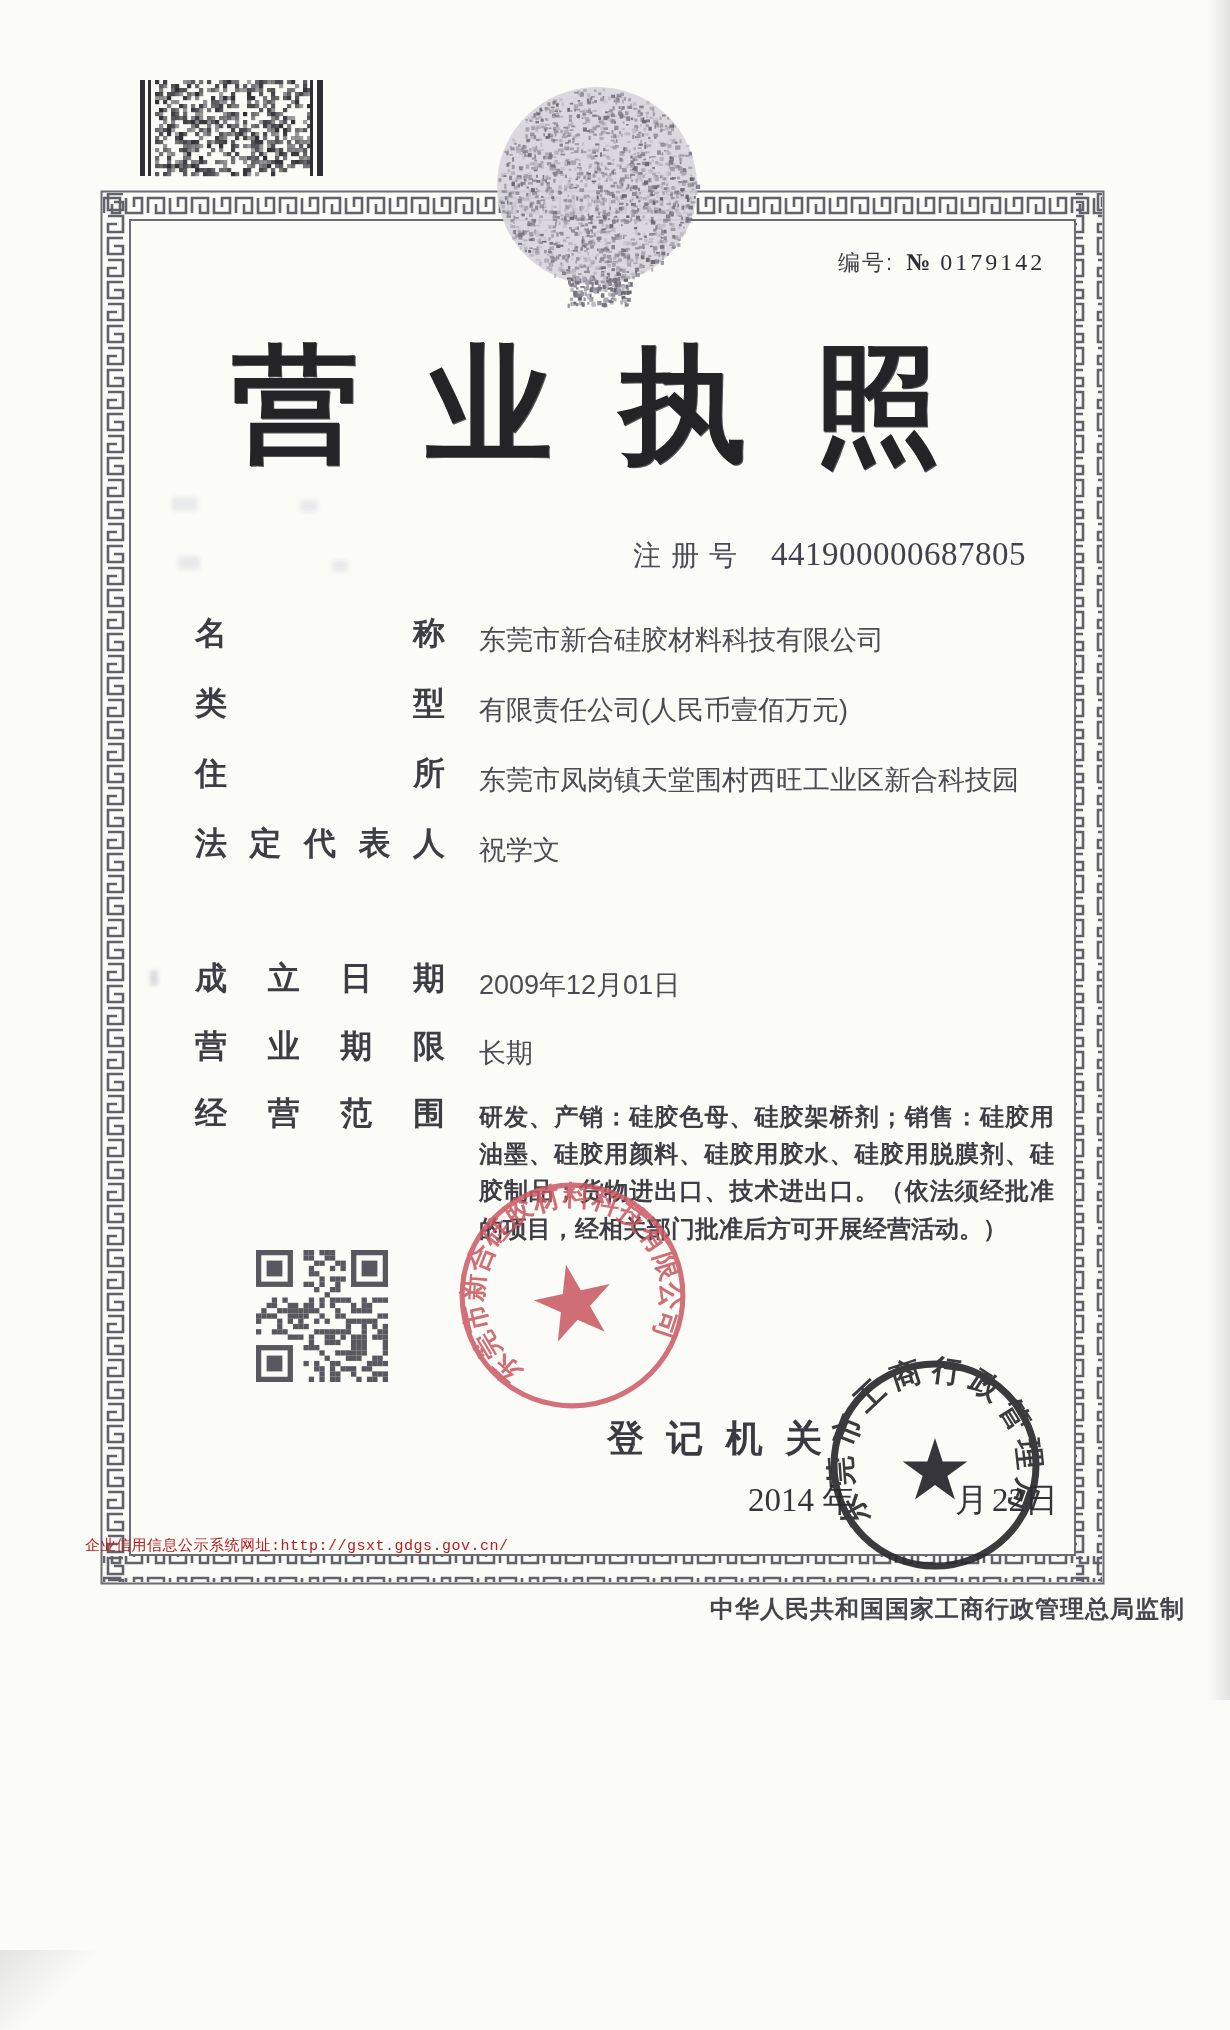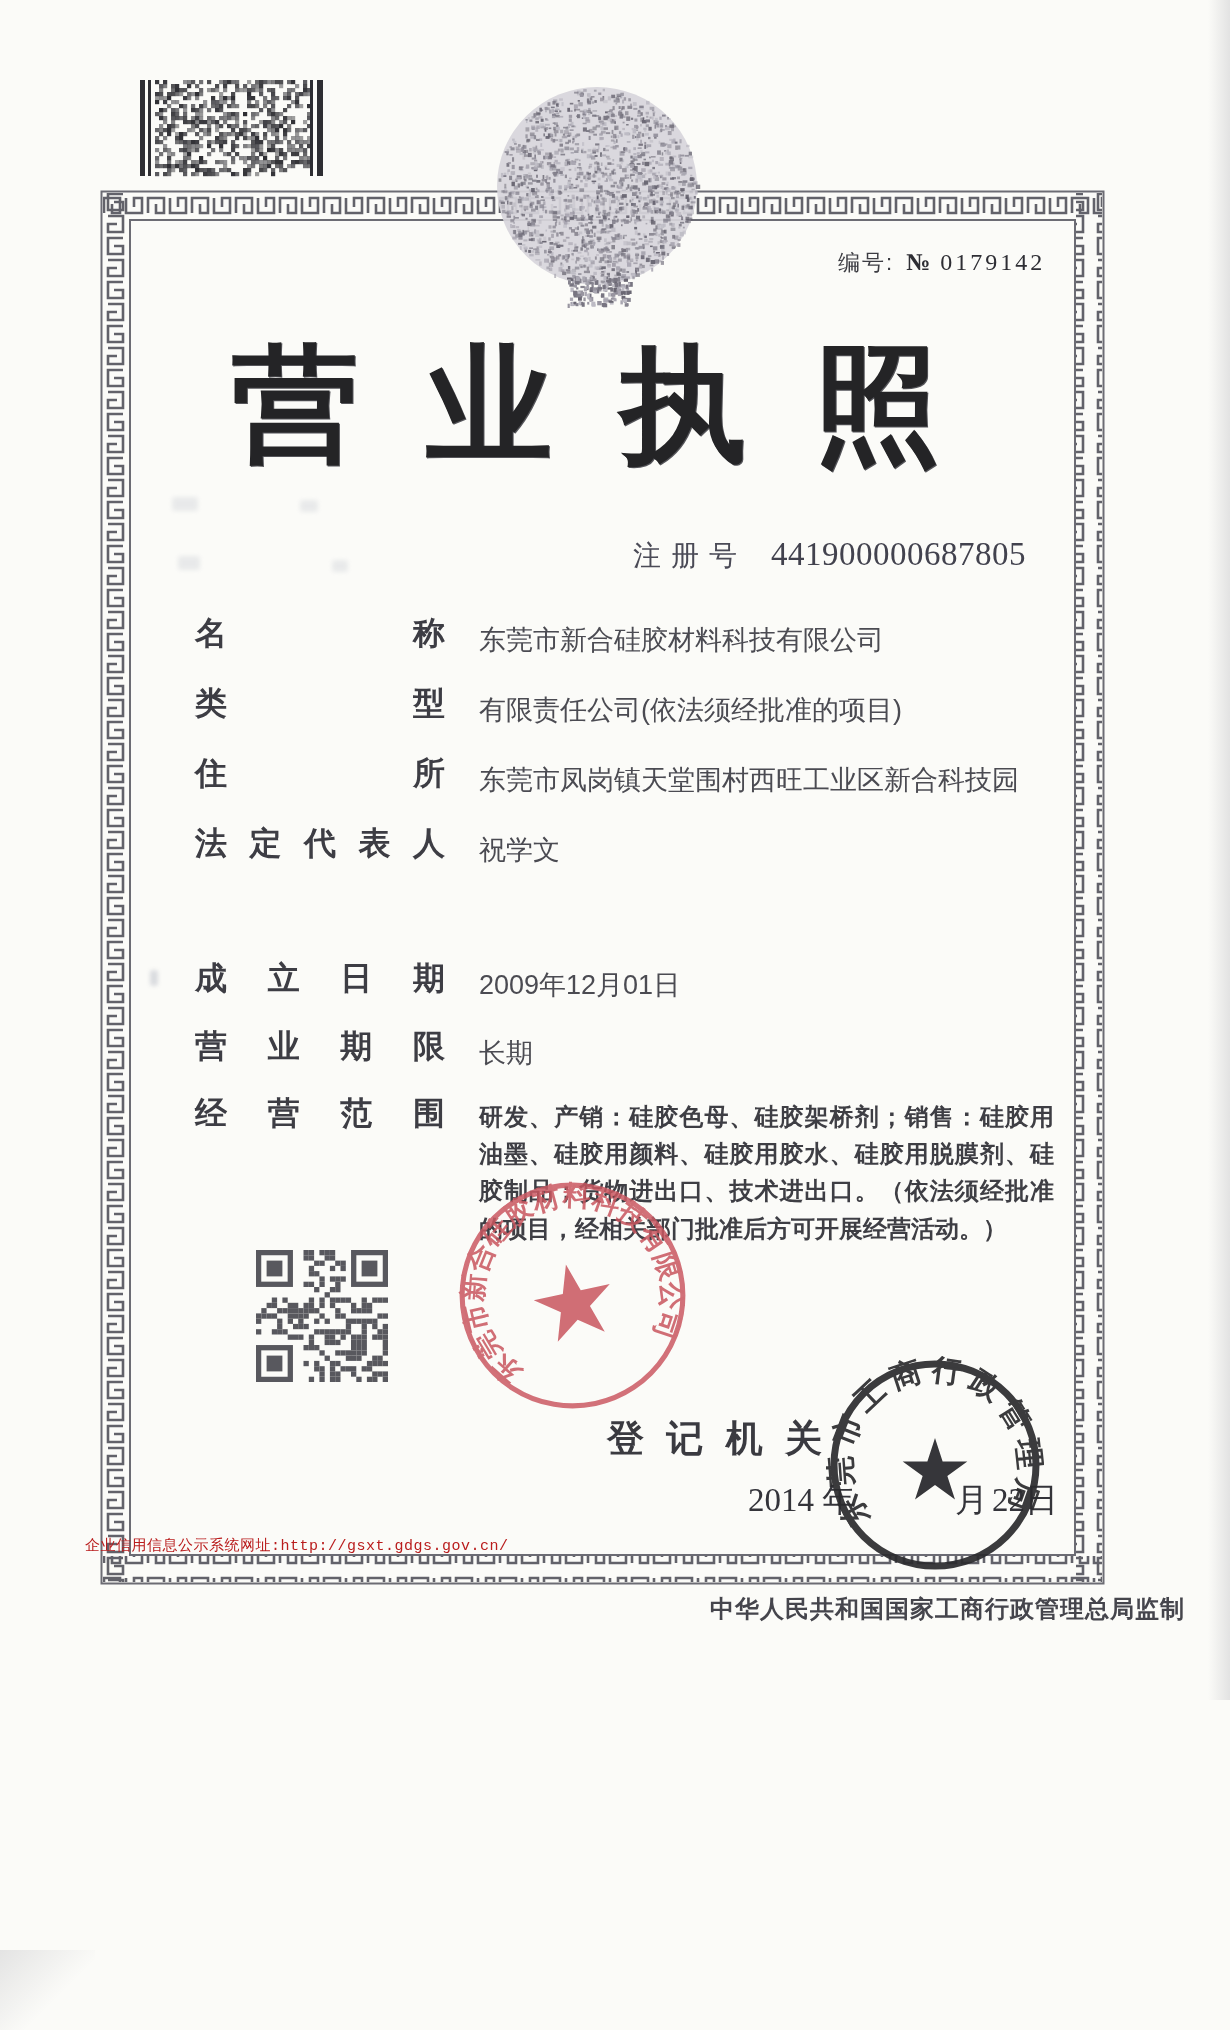--- a/index.html
+++ b/index.html
@@ -2270,21 +2270,21 @@
     <span class="regno-label">注册号</span>
     <span class="regno-num">441900000687805</span>
   </div>
 
   <div class="row" style="top:612px">
     <div class="lbl">名称</div>
     <div class="val">东莞市新合硅胶材料科技有限公司</div>
   </div>
   <div class="row" style="top:682px">
     <div class="lbl">类型</div>
-    <div class="val">有限责任公司(依法须经批准的项目)</div>
+    <div class="val">有限责任公司(人民币壹佰万元)</div>
   </div>
   <div class="row" style="top:752px">
     <div class="lbl">住所</div>
     <div class="val">东莞市凤岗镇天堂围村西旺工业区新合科技园</div>
   </div>
   <div class="row" style="top:822px">
     <div class="lbl">法定代表人</div>
     <div class="val">祝学文</div>
   </div>
   <div class="row" style="top:957px">

